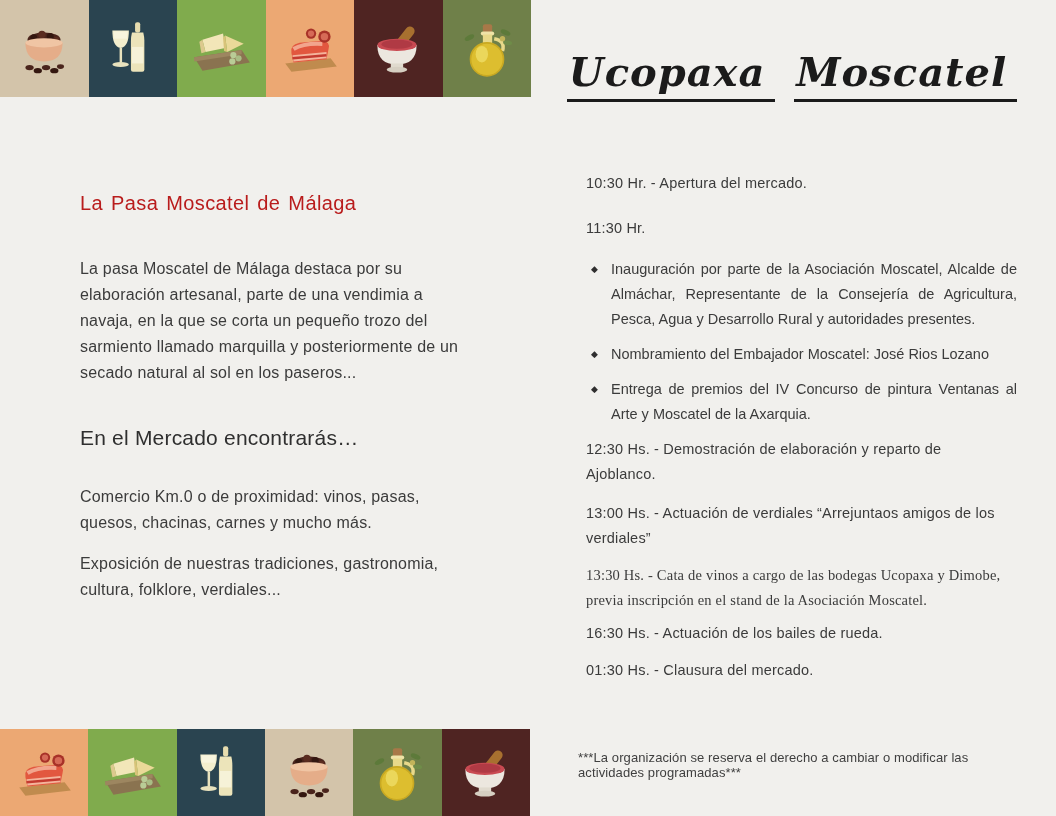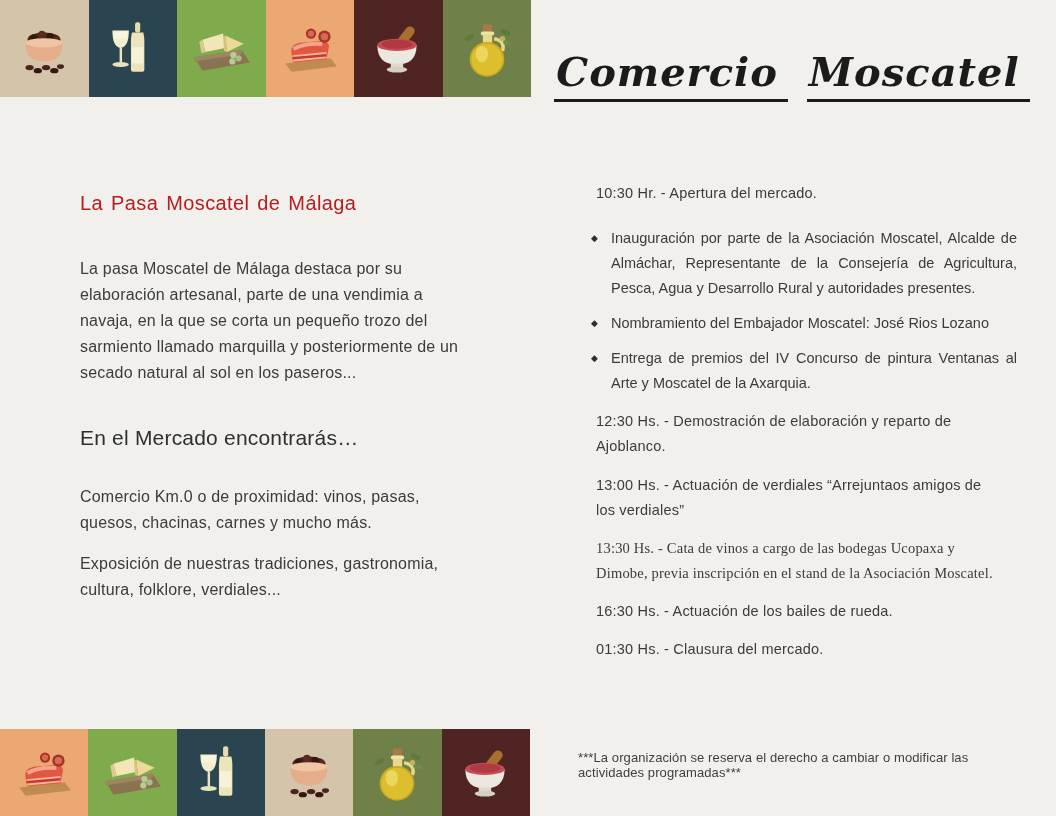--- a/index.html
+++ b/index.html
@@ -54,21 +54,21 @@
     letter-spacing:.2px;
   }
   .left-col .p1{margin-bottom:40px;}
   .left-col .p2{margin-bottom:15px;}
 
   
   .sched{
     position:absolute;left:583px;top:168px;width:434px;
     color:#3b3b3b;font-size:14.5px;line-height:25px;
   }
-  .sched p{margin:13px;letter-spacing:.2px;}
+  .sched p{margin:3px;letter-spacing:.2px;}
   .mb20{margin-bottom:20px !important;}
   .mb16{margin-bottom:16px !important;}
   .mb14{margin-bottom:14px !important;}
   .mb12{margin-bottom:12px !important;}
   .mb8{margin-bottom:8px !important;font-family:Liberation Serif, serif;}
   .sched ul{list-style:none;margin:0 0 10px 0;padding:0;}
   .sched li{
     position:relative;padding-left:28px;margin-bottom:10px;
     text-align:justify;
   }
@@ -188,34 +188,35 @@
         </svg>
     </div>
     <div class="tile" style="background: rgb(111, 128, 73);">
       <svg viewBox="0 0 64 64">
           <use href="#icon-olive-oil"></use>
         </svg>
     </div>
   </div>
 
   <div class="logo">
-    <span class="word">Comercio</span>
+    <span class="word">Ucopaxa</span>
     <span class="word">Moscatel</span>
   </div>
 
   <div class="left-col">
     <h1>La Pasa Moscatel de Málaga</h1>
     <p class="p1">La pasa Moscatel de Málaga destaca por su elaboración artesanal, parte de una vendimia a navaja, en la que se corta un pequeño trozo del sarmiento llamado marquilla y posteriormente de un secado natural al sol en los paseros...</p>
     <h2>En el Mercado encontrarás…</h2>
     <p class="p2">Comercio Km.0 o de proximidad: vinos, pasas, quesos, chacinas, carnes y mucho más.</p>
     <p class="p3">Exposición de nuestras tradiciones, gastronomia, cultura, folklore, verdiales...</p>
   </div>
 
   <div class="sched">
     <p class="mb20">10:30 Hr. - Apertura del mercado.</p>
+    <p class="mb16">11:30 Hr.</p>
     <ul>
       <li>
         <span class="bullet">◆</span>
         <span>Inauguración por parte de la Asociación Moscatel, Alcalde de Almáchar, Representante de la Consejería de Agricultura, Pesca, Agua y Desarrollo Rural y autoridades presentes.</span>
       </li>
       <li>
         <span class="bullet">◆</span>
         <span>Nombramiento del Embajador Moscatel: José Rios Lozano</span>
       </li>
       <li>

